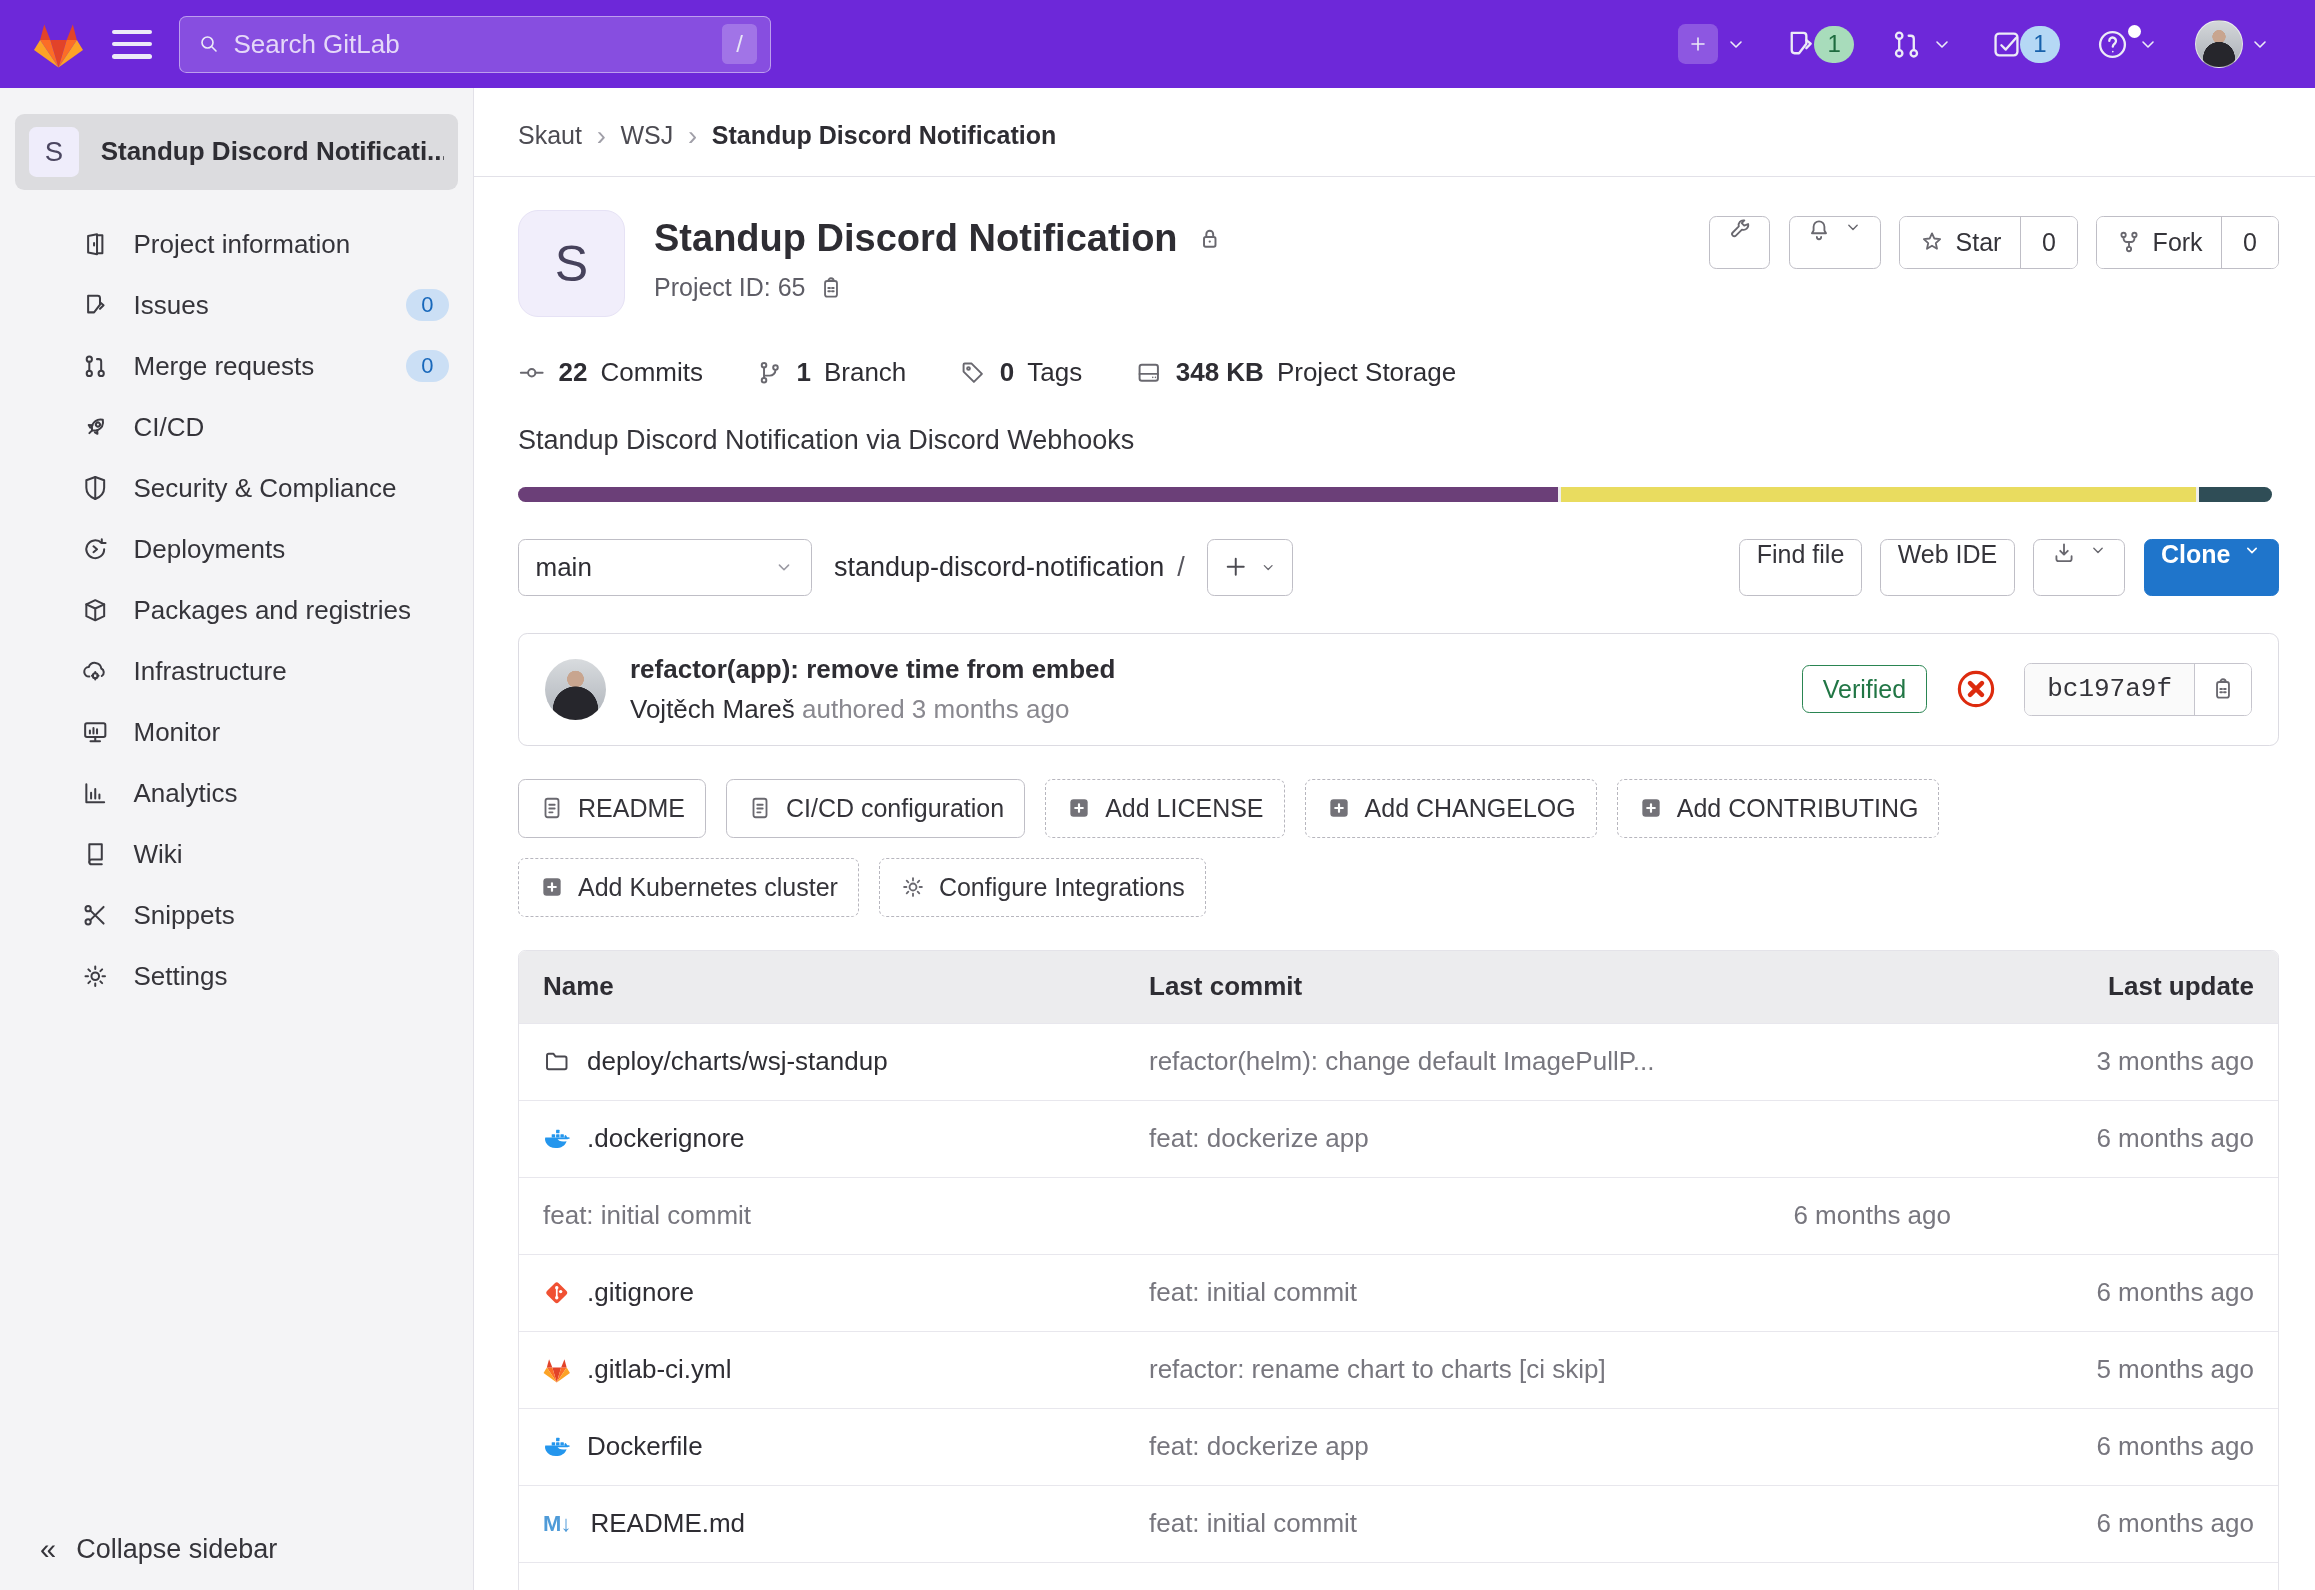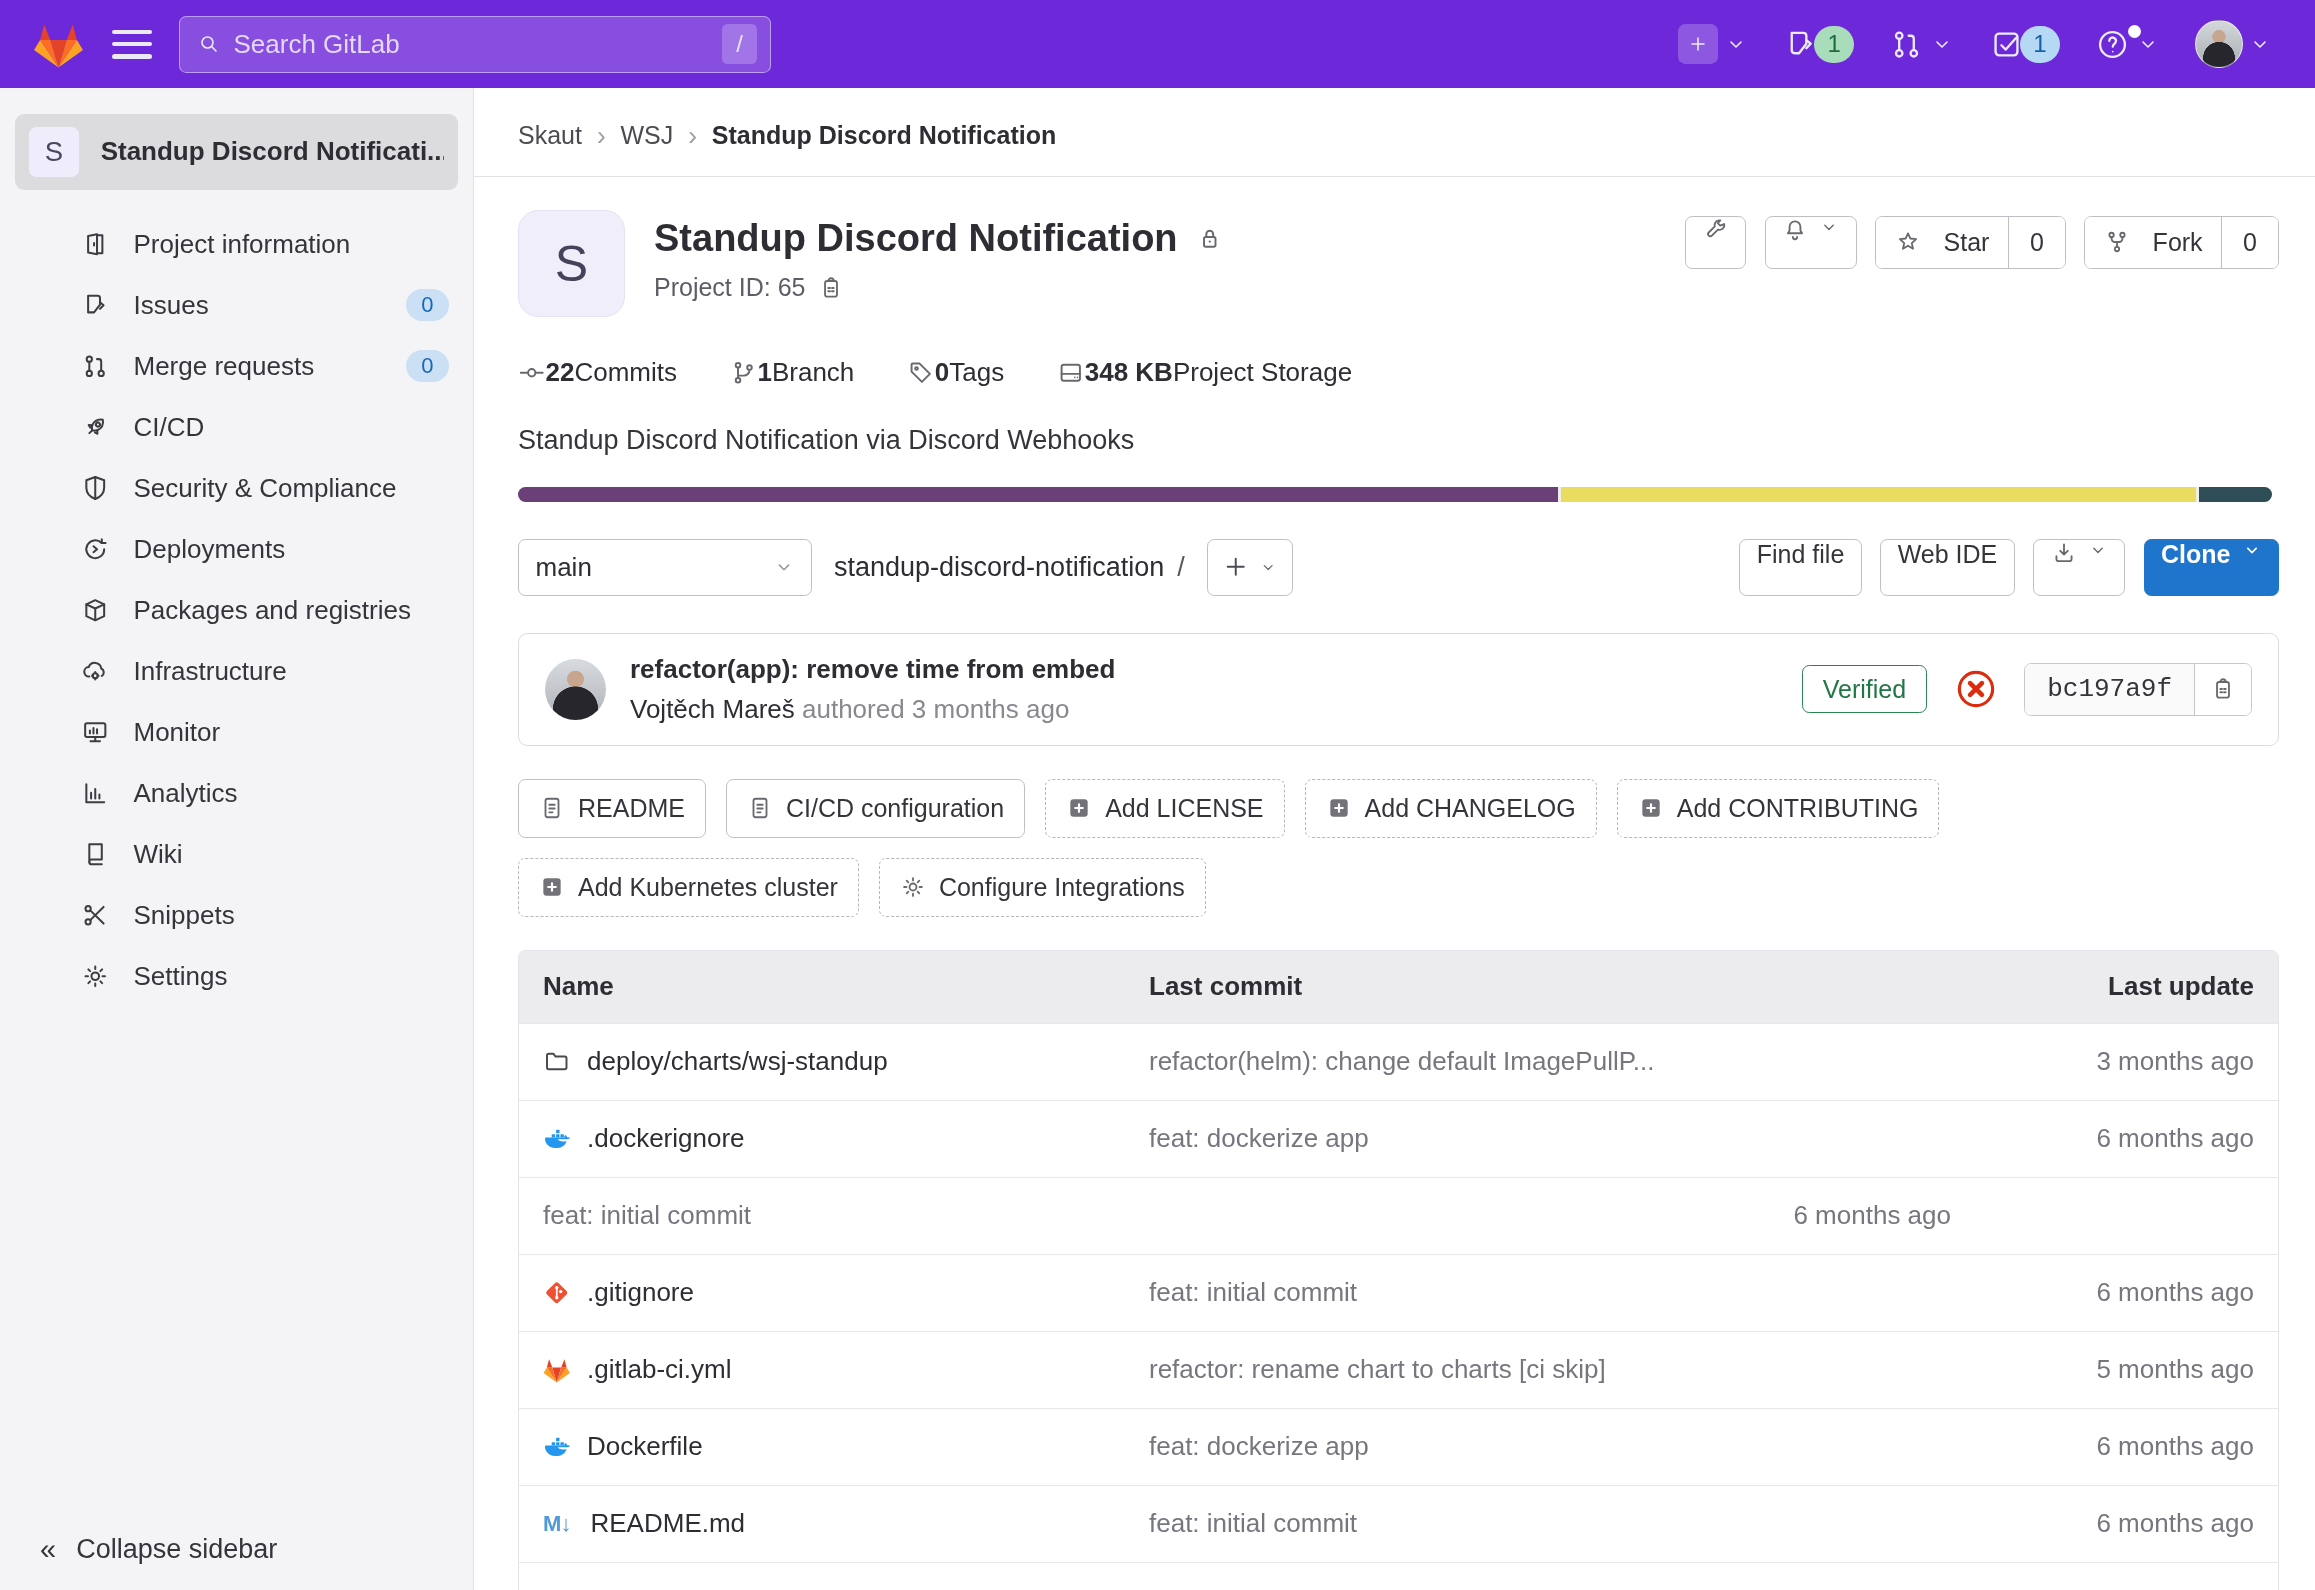--- a/index.html
+++ b/index.html
@@ -50,25 +50,25 @@
 
   .proj-header { display:flex; align-items:flex-start; padding:33px 37px 0 44px; gap:29px; }
   .proj-avatar { width:107px; height:107px; border-radius:20px; background:#f1eefb; border:0.9px solid #e6e2f5; display:flex; align-items:center; justify-content:center; font-size:50px; color:#47425c; }
   .title-row { display:flex; align-items:center; gap:18.4px; margin-top:7.3px; }
   .proj-title { font-size:38px; font-weight:bold; color:#2e2d33; }
   .proj-id { display:flex; align-items:center; gap:13px; margin-top:13px; font-size:25px; color:#5e5d66; }
   .gic { fill:none; stroke:#69686f; stroke-width:1.7; stroke-linecap:round; stroke-linejoin:round; }
   .proj-actions { margin-left:auto; display:flex; gap:18.4px; align-items:flex-start; margin-top:5.5px; }
   .btn { height:53px; border:1.4px solid #bfbec6; border-radius:7.3px; background:#fff; display:flex; justify-content:center; gap:11px; font-size:25px; color:#35343a; padding:0 16.5px; cursor:pointer; }
   .split { display:flex; border:1.4px solid #bfbec6; border-radius:7.3px; overflow:hidden; height:53px; cursor:pointer; }
-  .split .seg { display:flex; align-items:center; gap:23px; padding:0 18.4px; font-size:25px; color:#35343a; background:#fff; }
+  .split .seg { display:flex; align-items:center; gap:11px; padding:0 18.4px; font-size:25px; color:#35343a; background:#fff; }
   .split .seg.count { border-left:1.4px solid #bfbec6; min-width:57px; justify-content:center; }
 
   .stats-row { display:flex; gap:53px; padding:40px 44px 0; align-items:center; font-size:26px; color:#2e2d33; }
-  .stat { display:flex; align-items:center; }
+  .stat { display:flex; align-items:center; gap:13px; }
   .stat b { font-weight:bold; }
   .description { padding:37px 44px 0; font-size:27px; color:#35343a; }
 
   .lang-bar { margin:31px 44px 0; height:14.7px; border-radius:9.2px; display:flex; overflow:hidden; background:#eee; }
   .lang-seg { height:100%; }
   .lang-seg + .lang-seg { margin-left:2.8px; }
 
   .branch-row { display:flex; align-items:center; padding:37px 37px 0 44px; gap:22px; }
   .branch-select { width:294px; height:57px; border:1.4px solid #bfbec6; border-radius:7.3px; display:flex; align-items:center; padding:0 16.5px; font-size:26px; color:#2e2d33; cursor:pointer; }
   .branch-select .caret { margin-left:auto; }

